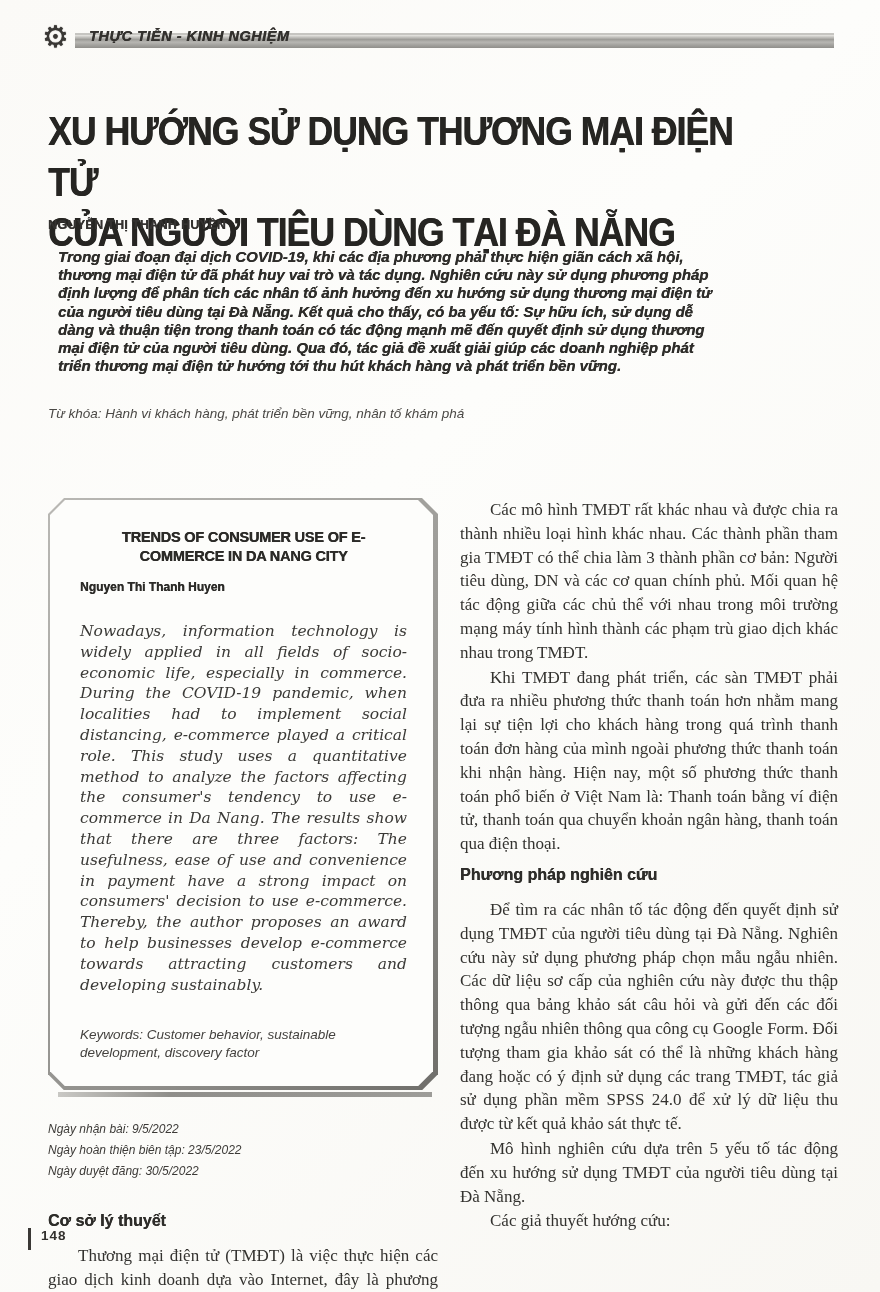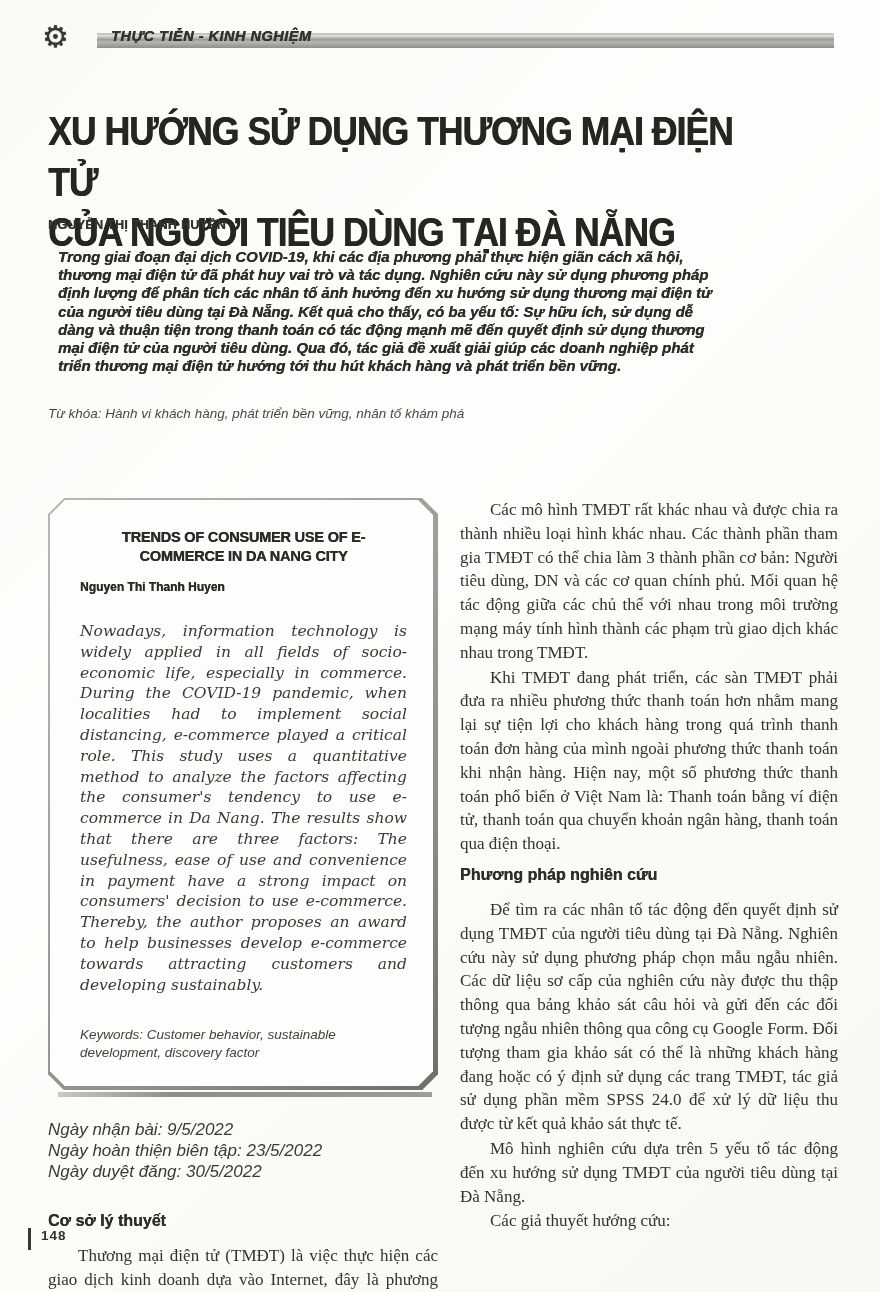--- a/index.html
+++ b/index.html
@@ -24,21 +24,20 @@
   .gear{
     font-size:30px;line-height:30px;color:#3a3835;
     margin-right:6px;
     text-shadow:0 0 1px #3a3835;
   }
   .section-bar{
     flex:1;height:13px;margin-top:6px;
     background:linear-gradient(to bottom,#e8e7e3 0%,#9d9c98 35%,#b7b6b2 55%,#8f8e8a 100%);
     border-top:2px solid #c6c5c1;
     position:relative;
-    margin-left:22px;
   }
   .section-label{
     position:absolute;left:14px;top:-7px;
     font-weight:bold;font-style:italic;
     font-size:14.5px;letter-spacing:.5px;
     color:#33312e;
     transform:scaleY(1.05);
     text-shadow:.4px 0 0 #33312e;
     white-space:nowrap;
   }
@@ -108,21 +107,21 @@
   .absbox-text{
     font-family:"DejaVu Serif","Liberation Serif",serif;
     font-style:italic;font-size:15.5px;line-height:20.8px;
     text-align:justify;color:#3a3936;
   }
   .absbox-keywords{
     font-style:italic;font-size:13.5px;line-height:18px;
     color:#44423f;margin-top:31px;
   }
   
-  .dates{margin:22px 0 0 0;font-style:italic;font-size:17px;line-height:21px;color:#3c3a37;}
+  .dates{margin:22px 0 0 0;font-style:italic;font-size:12px;line-height:21px;color:#3c3a37;}
   
   .h-section{
     font-weight:bold;font-size:16px;color:#2e2d2a;
     margin:30px 0 14px 0;
     text-shadow:.3px 0 0 #2e2d2a;
   }
   .h-section.right{margin:10px 0 14px 0;}
   .body-p{
     font-family:"Liberation Serif","DejaVu Serif",serif;
     font-size:17px;line-height:23.8px;

